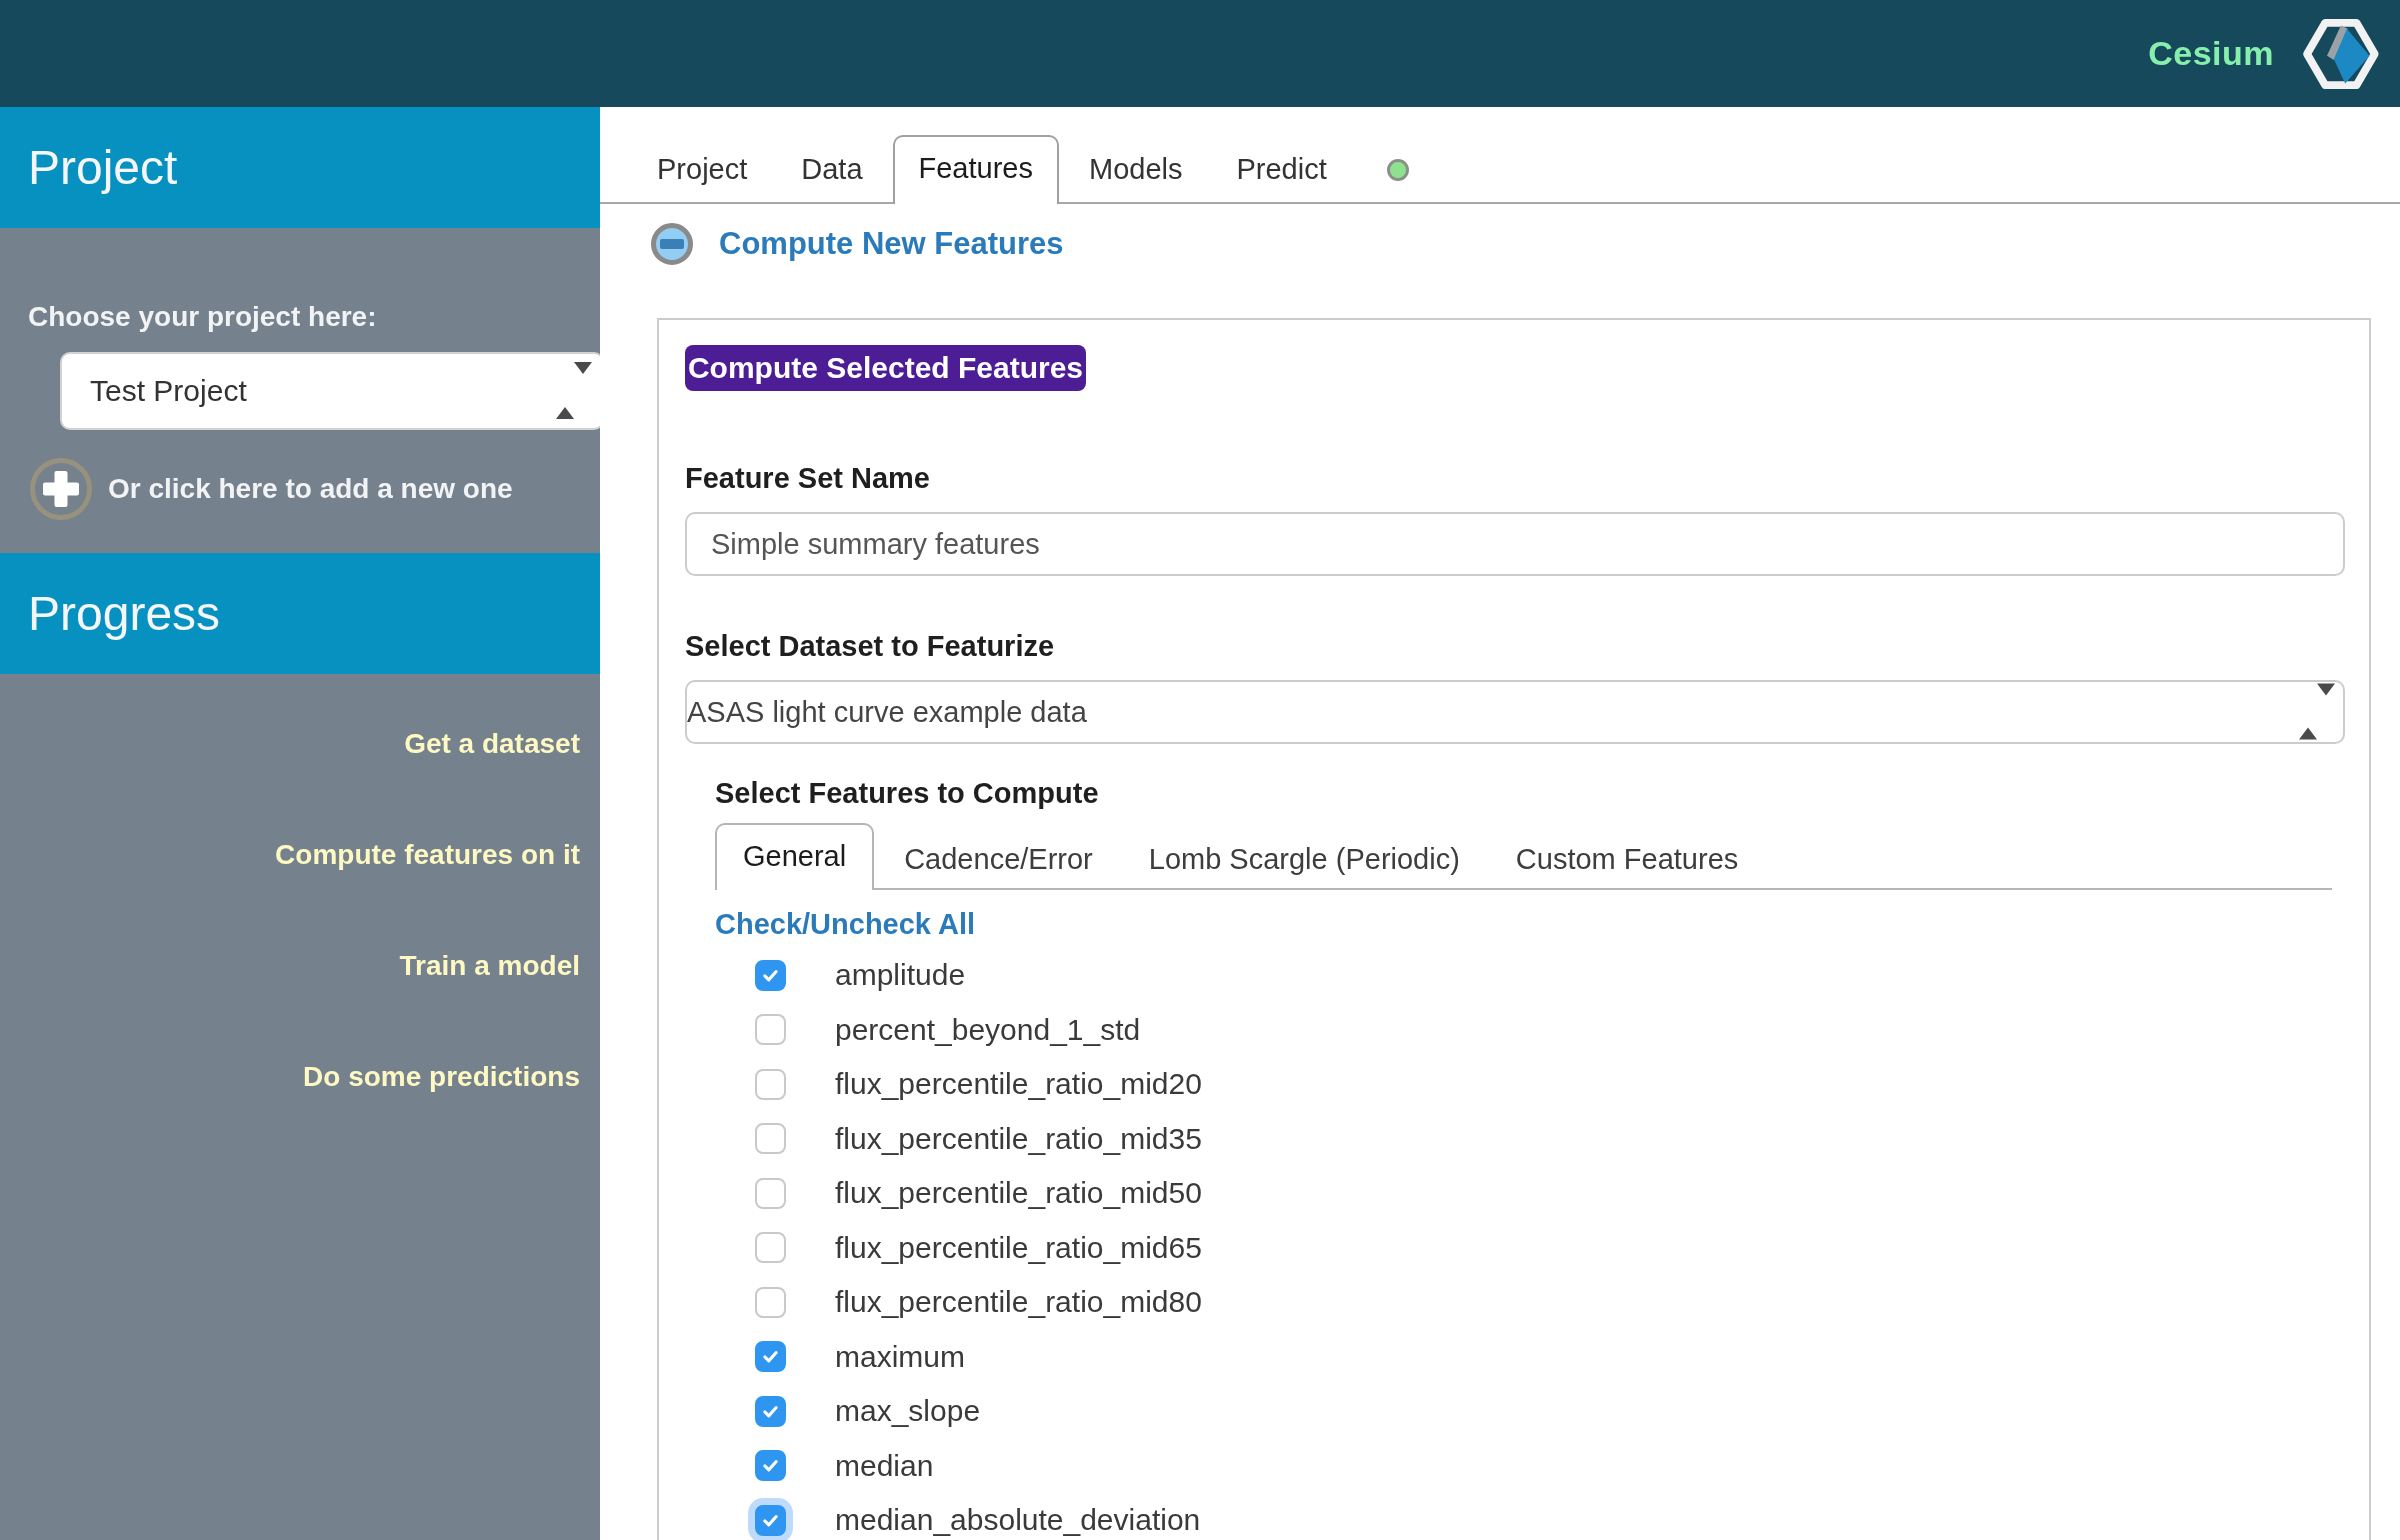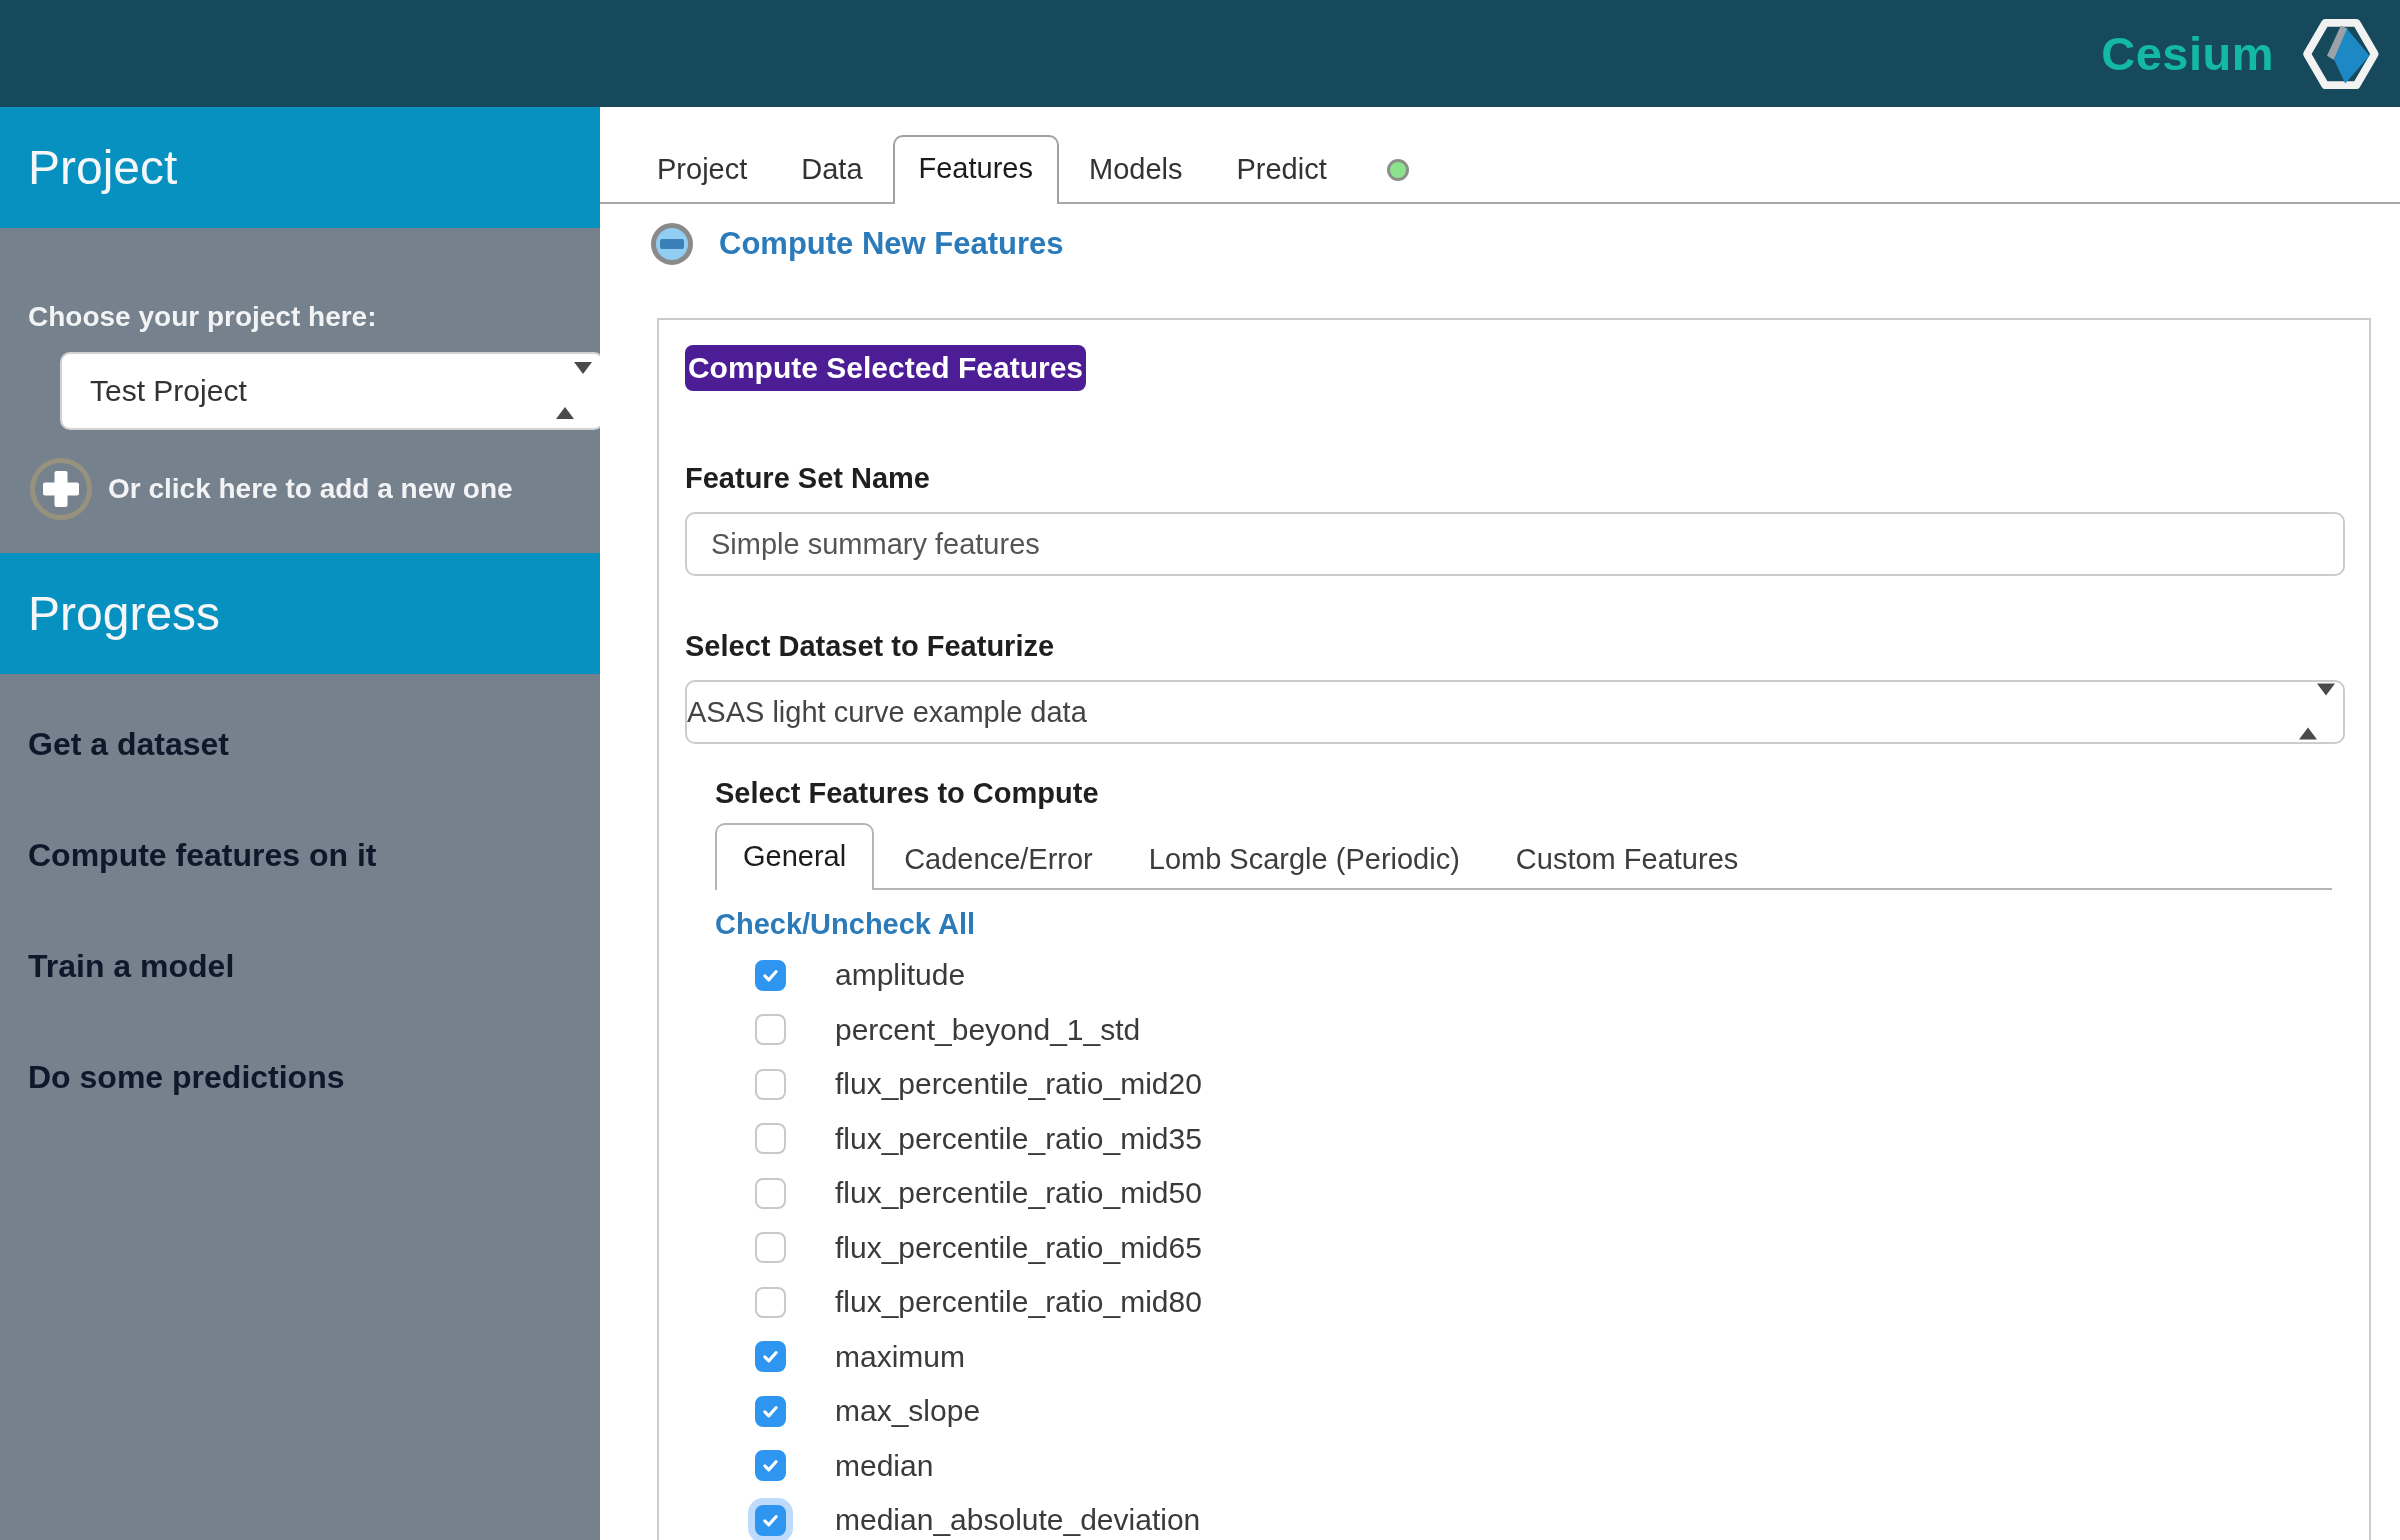--- a/index.html
+++ b/index.html
@@ -3,21 +3,21 @@
 <meta charset="utf-8">
 <style>
   * { margin:0; padding:0; box-sizing:border-box; }
   html,body { width:2400px; height:1540px; overflow:hidden; background:#fff;
     font-family:"Liberation Sans","DejaVu Sans",sans-serif; }
   .stage { position:relative; width:2400px; height:1540px; overflow:hidden; }
 
   
   .topbar { position:absolute; left:0; top:0; width:2400px; height:107px; background:#17495C; }
   .brand { position:absolute; right:16px; top:0; height:107px; display:flex; align-items:center; gap:22px; }
-  .brand-text { color:#14b8a6; font-size:47px; font-weight:700; letter-spacing:0.5px; }
+  .brand-text { color:#86efac; font-size:34px; font-weight:700; letter-spacing:0.5px; }
   .brand-logo { width:88px; height:78px; display:block; }
 
   
   .sidebar { position:absolute; left:0; top:107px; width:600px; height:1433px; background:#75818D; }
   .side-header { position:absolute; left:0; width:600px; height:121px; background:#0791C1;
     color:#f4f6f7; font-size:48px; display:flex; align-items:center; padding-left:28px; }
   .side-header.project { top:0; }
   .side-header.progress { top:446px; }
   .choose-label { position:absolute; left:28px; top:188px; height:44px; line-height:44px;
     color:#f2f3f4; font-size:28px; font-weight:700; }
@@ -32,21 +32,21 @@
   .add-row { position:absolute; left:30px; top:351px; display:flex; align-items:center; gap:16px; cursor:pointer; }
   .plus-circle { position:relative; width:62px; height:62px; border-radius:50%;
     border:5px solid #97927E; flex:0 0 auto; }
   .plus-circle .ph { position:absolute; left:50%; top:50%; transform:translate(-50%,-50%);
     width:36px; height:13px; background:#fff; border-radius:2px; }
   .plus-circle .pv { position:absolute; left:50%; top:50%; transform:translate(-50%,-50%);
     width:13px; height:36px; background:#fff; border-radius:2px; }
   .add-label { color:#f2f3f4; font-size:28px; font-weight:700; }
   .progress-items { position:absolute; left:28px; top:617px; right:20px; }
   .progress-item { height:40px; line-height:40px; margin-bottom:71px;
-    color:#0f172a; font-size:32px; font-weight:700; }
+    color:#fef9c3; font-size:28px; font-weight:700;text-align:right; }
 
   
   .main { position:absolute; left:600px; top:107px; width:1800px; height:1433px; background:#fff; overflow:hidden; }
   .navtabs { position:relative; width:100%; height:97px; border-bottom:2px solid #a8a8a8;
     display:flex; align-items:flex-end; padding-left:33px; }
   .tab { height:66px; line-height:66px; padding:0 24px; margin-right:6px;
     font-size:29px; color:#333; cursor:pointer; }
   .tab.active { height:69px; line-height:62px; background:#fff; border:2px solid #a0a0a0;
     border-bottom:none; border-radius:10px 10px 0 0; margin-bottom:-2px; z-index:2; color:#1c1c1c; }
   .status-dot { width:22px; height:22px; border-radius:50%; background:#8DE38D;

